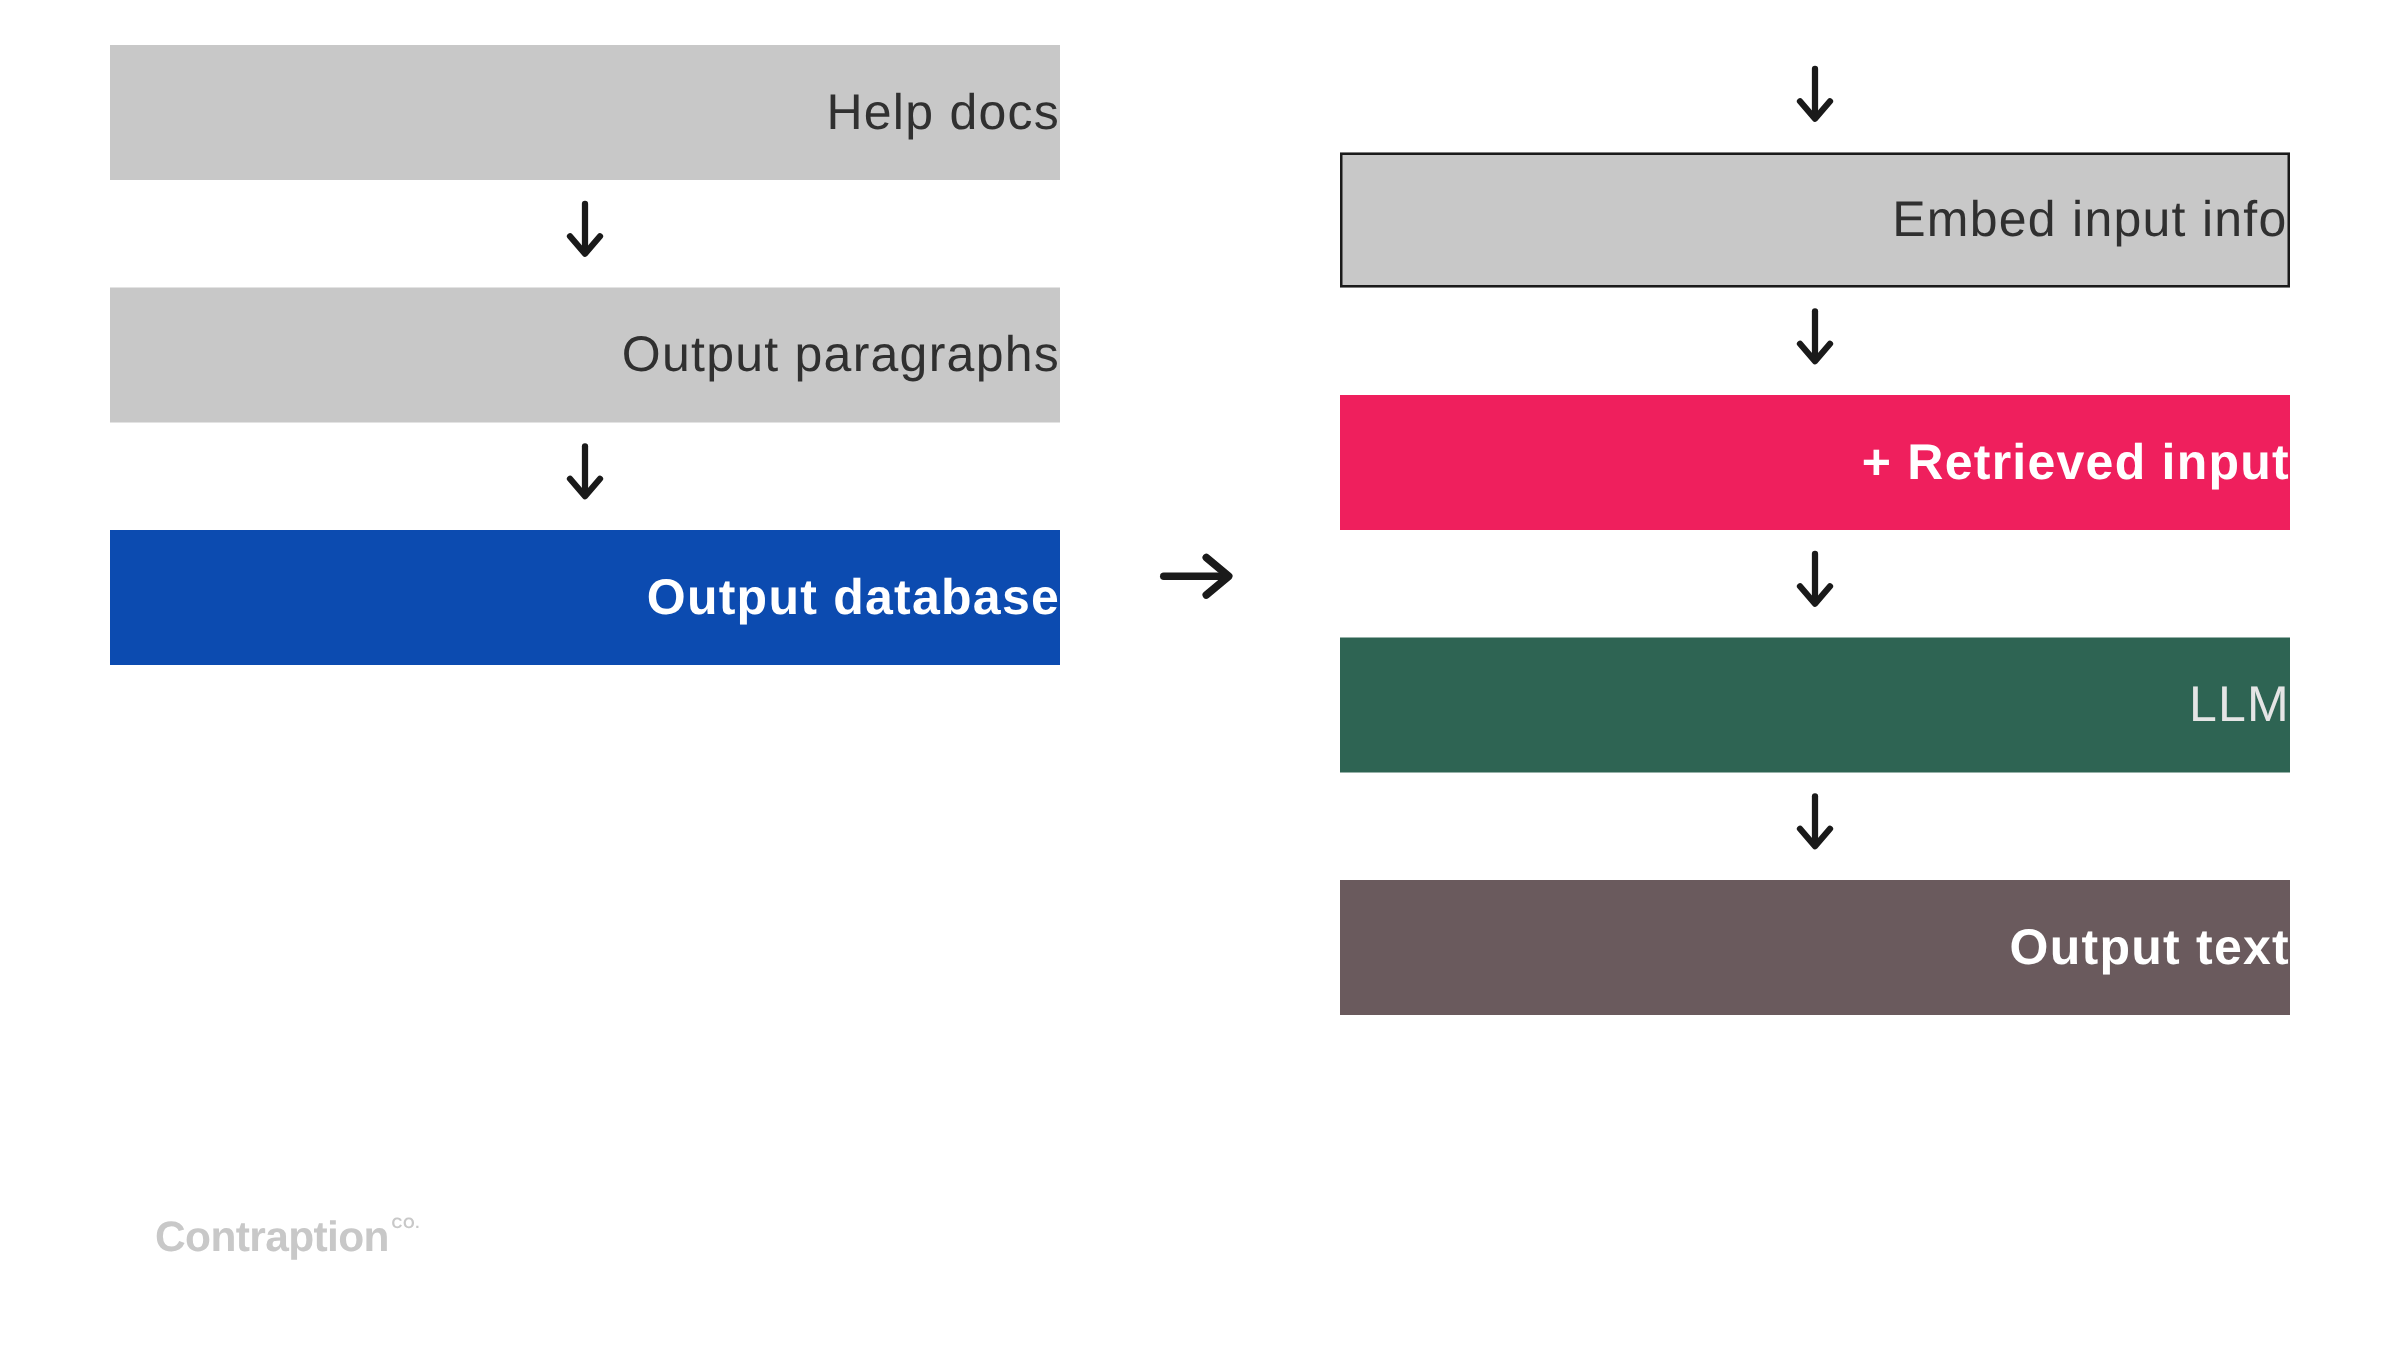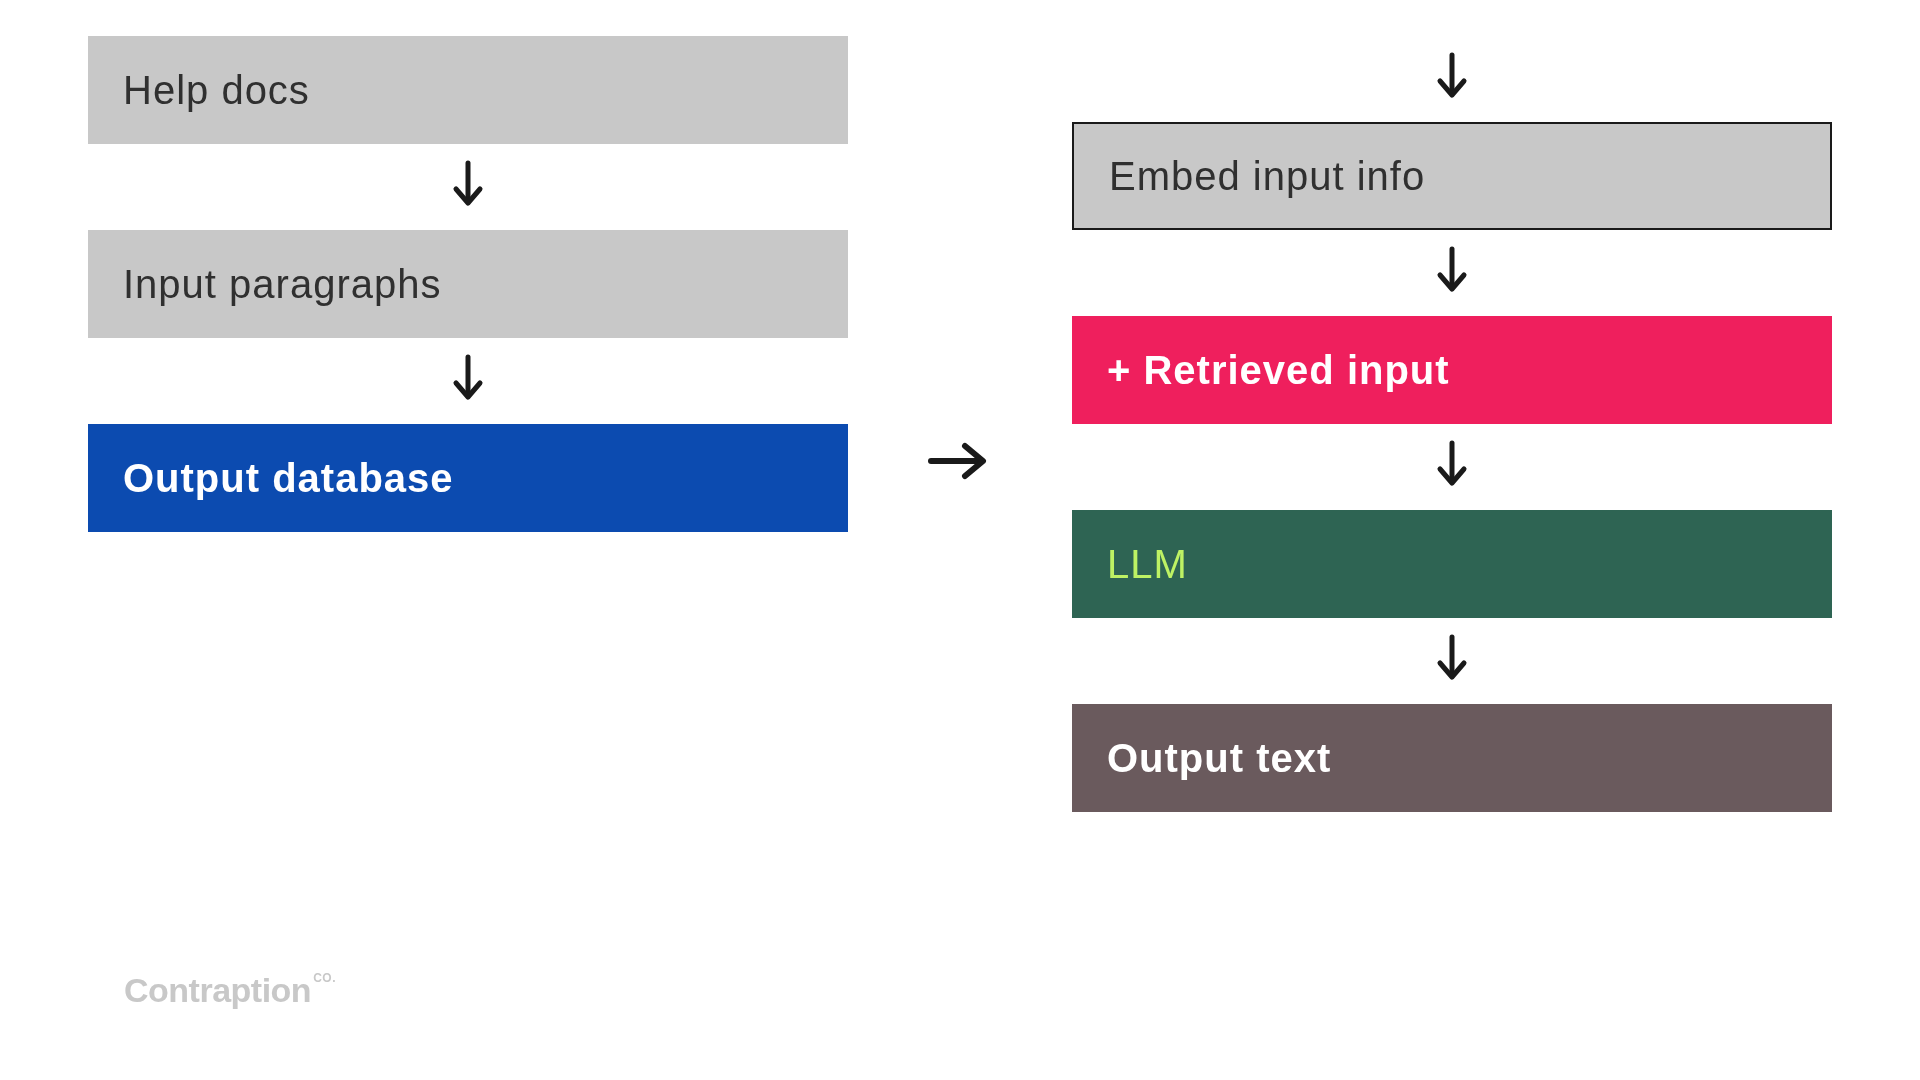--- a/index.html
+++ b/index.html
@@ -42,32 +42,31 @@
   .col-right {
     right: 88px;
     top: 36px;
     width: 760px;
   }
   .box {
     width: 100%;
     height: 108px;
     display: flex;
     align-items: center;
-    justify-content: flex-start;
+    justify-content: flex-end;
     font-size: 40px;
     letter-spacing: 1px;
     font-weight: 500;
     box-sizing: border-box;
-    padding-left: 35px;
   }
   .box.gray   { background: var(--gray-box);  color: var(--gray-text); }
   .box.blue   { background: var(--blue-box);  color: #fff; font-weight: 700; }
   .box.slate  { background: var(--slate-box); color: #fff; font-weight: 600; }
   .box.pink   { background: var(--pink-box);  color: #fff; font-weight: 700; }
-  .box.green  { background: var(--green-box); color: #bef264; font-weight: 500; }
+  .box.green  { background: var(--green-box); color: #e5e5e5; font-weight: 500; }
   .box.mauve  { background: var(--mauve-box); color: #fff; font-weight: 700; }
   .box.outlined { border: 2px solid #1a1a1a; }
   .arrow-down {
     height: 86px;
     display: flex;
     align-items: center;
     justify-content: center;
   }
   .arrow-down svg { display: block; }
   .arrow-right {
@@ -107,21 +106,21 @@
     <div class="box gray">
       <span>Help docs</span>
     </div>
     <div class="arrow-down">
       <svg width="40" height="56" viewBox="0 0 40 56">
         <line x1="20" y1="4" x2="20" y2="40" stroke="#1a1a1a" stroke-width="5" stroke-linecap="round"></line>
         <polyline points="8,30 20,44 32,30" fill="none" stroke="#1a1a1a" stroke-width="5" stroke-linecap="round" stroke-linejoin="round"></polyline>
       </svg>
     </div>
     <div class="box gray">
-      <span>Input paragraphs</span>
+      <span>Output paragraphs</span>
     </div>
     <div class="arrow-down">
       <svg width="40" height="56" viewBox="0 0 40 56">
         <line x1="20" y1="4" x2="20" y2="40" stroke="#1a1a1a" stroke-width="5" stroke-linecap="round"></line>
         <polyline points="8,30 20,44 32,30" fill="none" stroke="#1a1a1a" stroke-width="5" stroke-linecap="round" stroke-linejoin="round"></polyline>
       </svg>
     </div>
     <div class="box blue">
       <span>Output database</span>
     </div>

